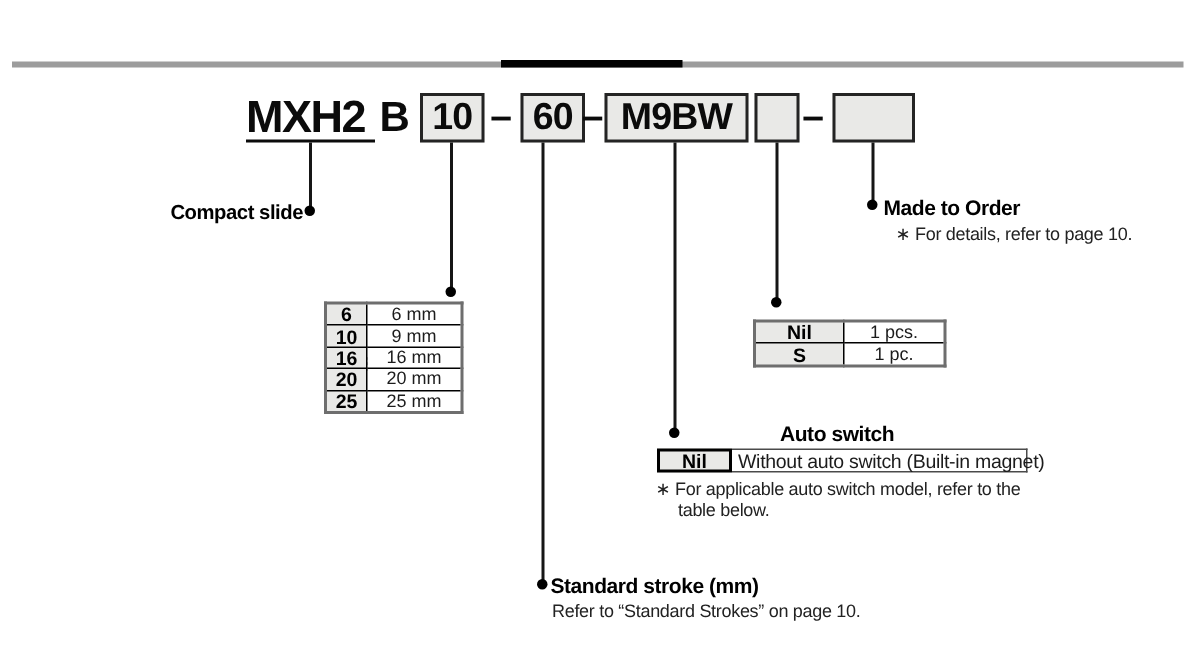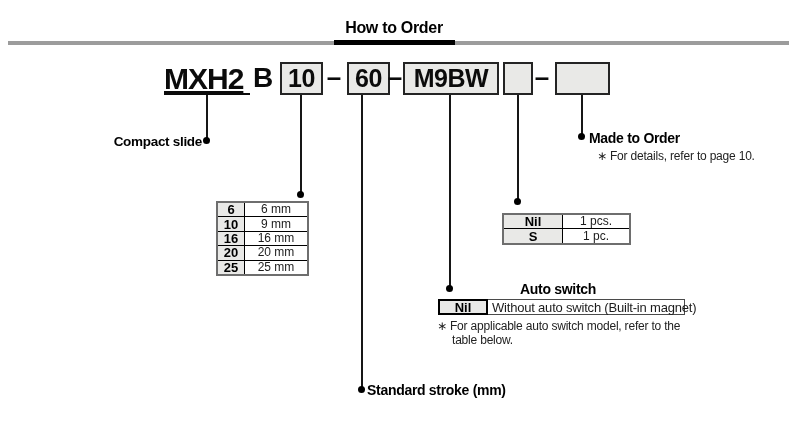--- a/index.html
+++ b/index.html
@@ -6,21 +6,21 @@
   #page{
     position:relative;width:797px;height:432px;background:#ffffff;overflow:hidden;
     font-family:"Liberation Sans","DejaVu Sans",sans-serif;color:#111;
   }
   .abs{position:absolute;}
   
   .page-title{font-weight:bold;font-size:16px;letter-spacing:-0.3px;text-align:center;color:#000;}
   .rule-gray{background:#9c9c9c;}
   .rule-black{background:#000;}
   
-  .series{font-weight:bold;font-size:30px;letter-spacing:-1px;color:#0b0b0b;line-height:33px;text-decoration:underline;}
+  .series{font-weight:bold;font-size:30px;letter-spacing:-1px;color:#0b0b0b;line-height:33px;}
   .mtype{font-weight:bold;font-size:28px;letter-spacing:-0.5px;color:#0b0b0b;line-height:34px;}
   .series-underline{background:#0b0b0b;height:2px;}
   .code-box{
     position:absolute;top:62px;height:29px;background:#e9e9e7;border:2px solid #242424;
     display:flex;align-items:center;justify-content:center;
     font-weight:bold;font-size:25px;letter-spacing:-0.5px;color:#0b0b0b;
   }
   .dash{
     position:absolute;top:61px;height:33px;display:flex;align-items:center;justify-content:center;
     font-weight:bold;font-size:26px;color:#0b0b0b;
@@ -47,21 +47,20 @@
     width:192px;border:1px solid #4a4a4a;border-left:none;background:#fff;display:flex;align-items:center;
     font-size:13px;color:#1c1c1c;padding-left:4px;white-space:nowrap;letter-spacing:-0.2px;
   }
   .right{text-align:right;}
 </style>
 </head>
 <body>
 
 <div id="page">
 
-  <div class="abs page-title" style="left:324px;top:19px;width:140px;">How to Order</div>
   <div class="abs rule-gray" style="left:8px;top:41px;width:781px;height:4px;"></div>
   <div class="abs rule-black" style="left:334px;top:40px;width:121px;height:5px;"></div>
 
   <div class="abs series" style="left:164px;top:62px;">MXH2</div>
   <div class="abs series-underline" style="left:164px;top:93px;width:86px;"></div>
   <div class="abs mtype" style="left:253px;top:61px;">B</div>
 
   <div class="code-box" style="left:280px;width:39px;">10</div>
   <div class="dash" style="left:325px;width:18px;">–</div>
   <div class="code-box" style="left:347px;width:39px;">60</div>
@@ -135,14 +134,15 @@
 
   <div class="abs co-label" style="left:480px;top:281px;margin-left:40px;">Auto switch</div>
   <div class="as-table" style="left:438px;top:299px;height:16px;">
     <div class="as-code">Nil</div>
     <div class="as-desc">Without auto switch (Built-in magnet)</div>
   </div>
   <div class="abs note" style="left:437px;top:319px;text-align:center;">∗  For applicable auto switch model, refer to the</div>
   <div class="abs note" style="left:452px;top:333px;">table below.</div>
 
   <div class="abs co-label" style="left:367px;top:382px;">Standard stroke (mm)</div>
+  <div class="abs note" style="left:368px;top:400px;">Refer to “Standard Strokes” on page 10.</div>
 
 </div>
 
 </body></html>

